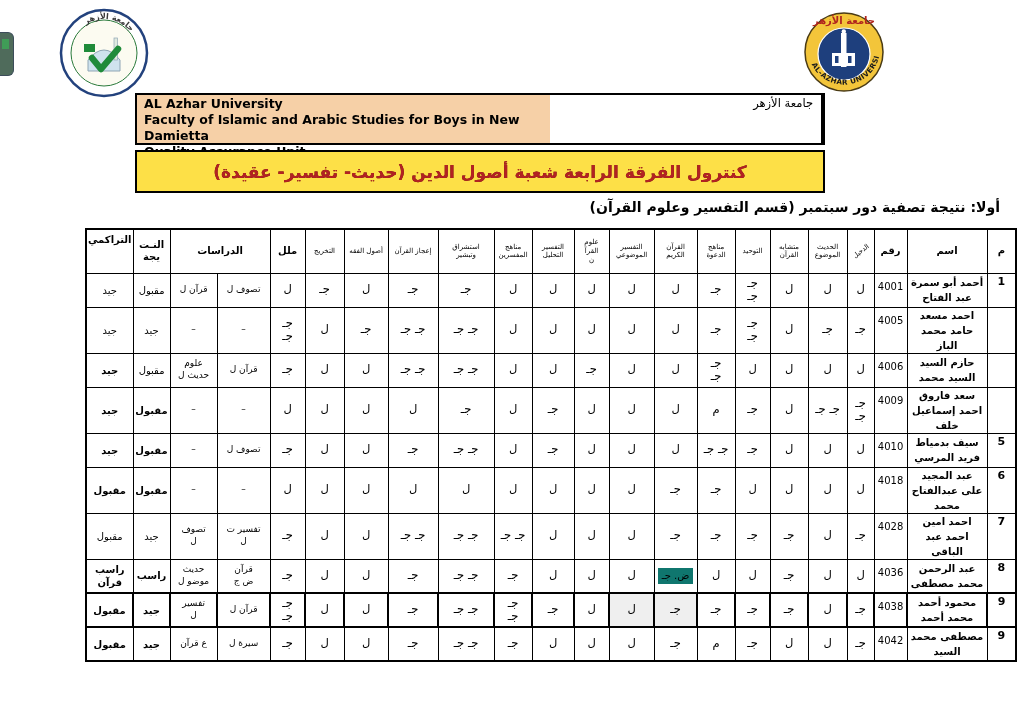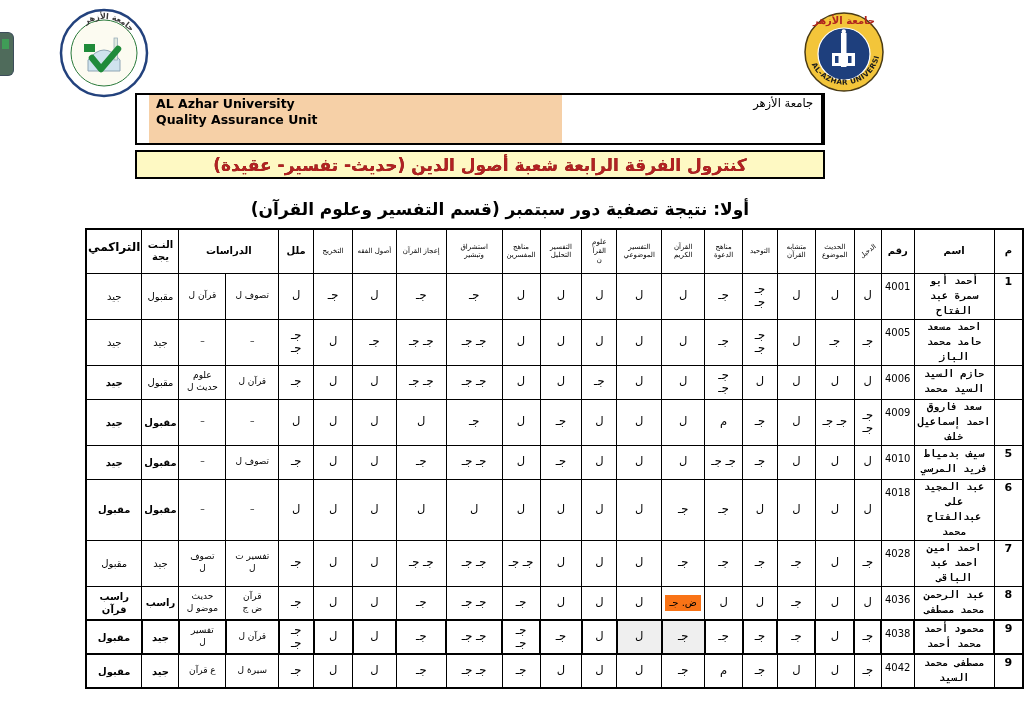--- a/index.html
+++ b/index.html
@@ -8,36 +8,36 @@
     font-family:"DejaVu Sans","Liberation Sans",sans-serif;color:#000;
     overflow:hidden;
   }
   
   .letterhead{
     position:absolute;left:135px;top:93px;width:690px;height:52px;
     border:2px solid #000;display:flex;box-sizing:border-box;
   }
   .lh-en{
     flex:0 0 413px;background:#f6d0a7;padding:1px 7px;box-sizing:border-box;
-    font-weight:bold;font-size:12.5px;line-height:1.27;margin-left:12px;
+    font-weight:bold;font-size:12.5px;line-height:1.27;
   }
   .lh-ar{
     flex:1;background:#fff;border-right:2px solid #000;box-sizing:border-box;
     direction:rtl;text-align:right;font-size:11.5px;line-height:1.3;padding:1px 8px;
   }
   .title-bar{
-    position:absolute;left:135px;top:150px;width:690px;height:29px;
-    border:2px solid #000;background:#fef9c3;box-sizing:border-box;
+    position:absolute;left:135px;top:150px;width:690px;height:43px;
+    border:2px solid #000;background:#fde047;box-sizing:border-box;
     display:flex;align-items:center;justify-content:center;
     direction:rtl;font-weight:bold;font-size:17px;color:#b22222;
     text-shadow:0 0 .4px #5a1208;
   }
   .subtitle{
-    position:absolute;left:0;top:199px;width:1000px;text-align:center;
-    direction:rtl;font-weight:bold;font-size:17px;
+    position:absolute;left:0;top:199px;width:1000px;
+    direction:rtl;font-weight:bold;font-size:14px;
   }
   
   .seal-left{position:absolute;left:58px;top:6px;}
   .seal-right{position:absolute;left:801px;top:7px;}
   .seal-fragment{
     position:absolute;left:0;top:32px;width:13px;height:42px;
     background:#31523f;border:1px solid #1c2f3e;border-left:none;
     border-radius:0 6px 6px 0;opacity:.85;
   }
   .seal-fragment::after{
@@ -48,31 +48,31 @@
     position:absolute;left:85px;top:228px;border-collapse:collapse;
     direction:rtl;table-layout:fixed;border:2px solid #000;background:#fff;
   }
   .results th,.results td{
     border:1px solid #000;text-align:center;vertical-align:middle;
     padding:0 1px;overflow:hidden;white-space:pre-line;box-sizing:border-box;
   }
   .results th{height:44px;font-size:7px;font-weight:normal;line-height:1.25;border-bottom:1.5px solid #000;}
   .results th.hdr-big{font-size:10px;font-weight:bold;margin-top:32px;}
   .results th.hdr-bold{font-size:10px;font-weight:bold;}
-  .results th.hdr-boldsm{font-size:12px;font-weight:bold;vertical-align:top;padding-top:10px;}
+  .results th.hdr-boldsm{font-size:10px;font-weight:bold;vertical-align:top;padding-top:4px;}
   .results th .rot{display:inline-block;transform:rotate(-38deg);font-size:6.5px;}
   .results td{height:34px;font-size:11.5px;line-height:1.15;}
   .results td.serial-cell{font-weight:bold;font-size:11px;vertical-align:top;padding-top:2px;}
-  .results td.name-cell{font-weight:bold;font-size:10px;line-height:1.5;padding:0 3px;font-family:Liberation Mono, monospace;}
+  .results td.name-cell{font-weight:bold;font-size:10px;line-height:1.5;padding:0 3px;}
   .results td.id-cell{font-size:10px;vertical-align:top;padding-top:7px;}
   .results td.takh-cell{font-size:9px;line-height:1.3;}
   .results td.result-cell,.results td.cum-cell{font-size:10px;line-height:1.3;margin-left:24px;}
   .results td.bold{font-weight:bold;}
   .results td.gray-cell{background:#efefef;}
-  .results .red-mark{background:#f97316;display:inline-block;padding:2px 4px;font-size:10px;}
+  .results .red-mark{background:#0f766e;display:inline-block;padding:2px 4px;font-size:10px;}
   .results tr.thick td{border-width:2px;}
 </style>
 </head>
 <body>
 
 <div class="seal-fragment"></div>
 
 <div class="seal-left">
   <svg width="92" height="94" viewBox="0 0 92 94">
     <circle cx="46" cy="47" r="43" fill="#ffffff" stroke="#23427d" stroke-width="2.5"></circle>
@@ -101,20 +101,21 @@
     <path id="rarc" d="M 8 50 A 36 36 0 0 0 78 50" fill="none"></path>
     <text font-size="7.2" fill="#1b1b1b" font-weight="bold" letter-spacing=".4">
       <textPath href="#rarc" startOffset="8%">AL-AZHAR UNIVERSITY</textPath>
     </text>
   </svg>
 </div>
 
 <div class="letterhead">
   <div class="lh-en">
     <div>AL Azhar University</div>
+    <div>Faculty of Islamic and Arabic Studies for Boys in New Damietta</div>
     <div>Quality Assurance Unit</div>
   </div>
   <div class="lh-ar">
     <div>جامعة الأزهر</div>
   </div>
 </div>
 
 <div class="title-bar">
   <span>كنترول الفرقة الرابعة شعبة أصول الدين (حديث- تفسير- عقيدة)</span>
 </div>

